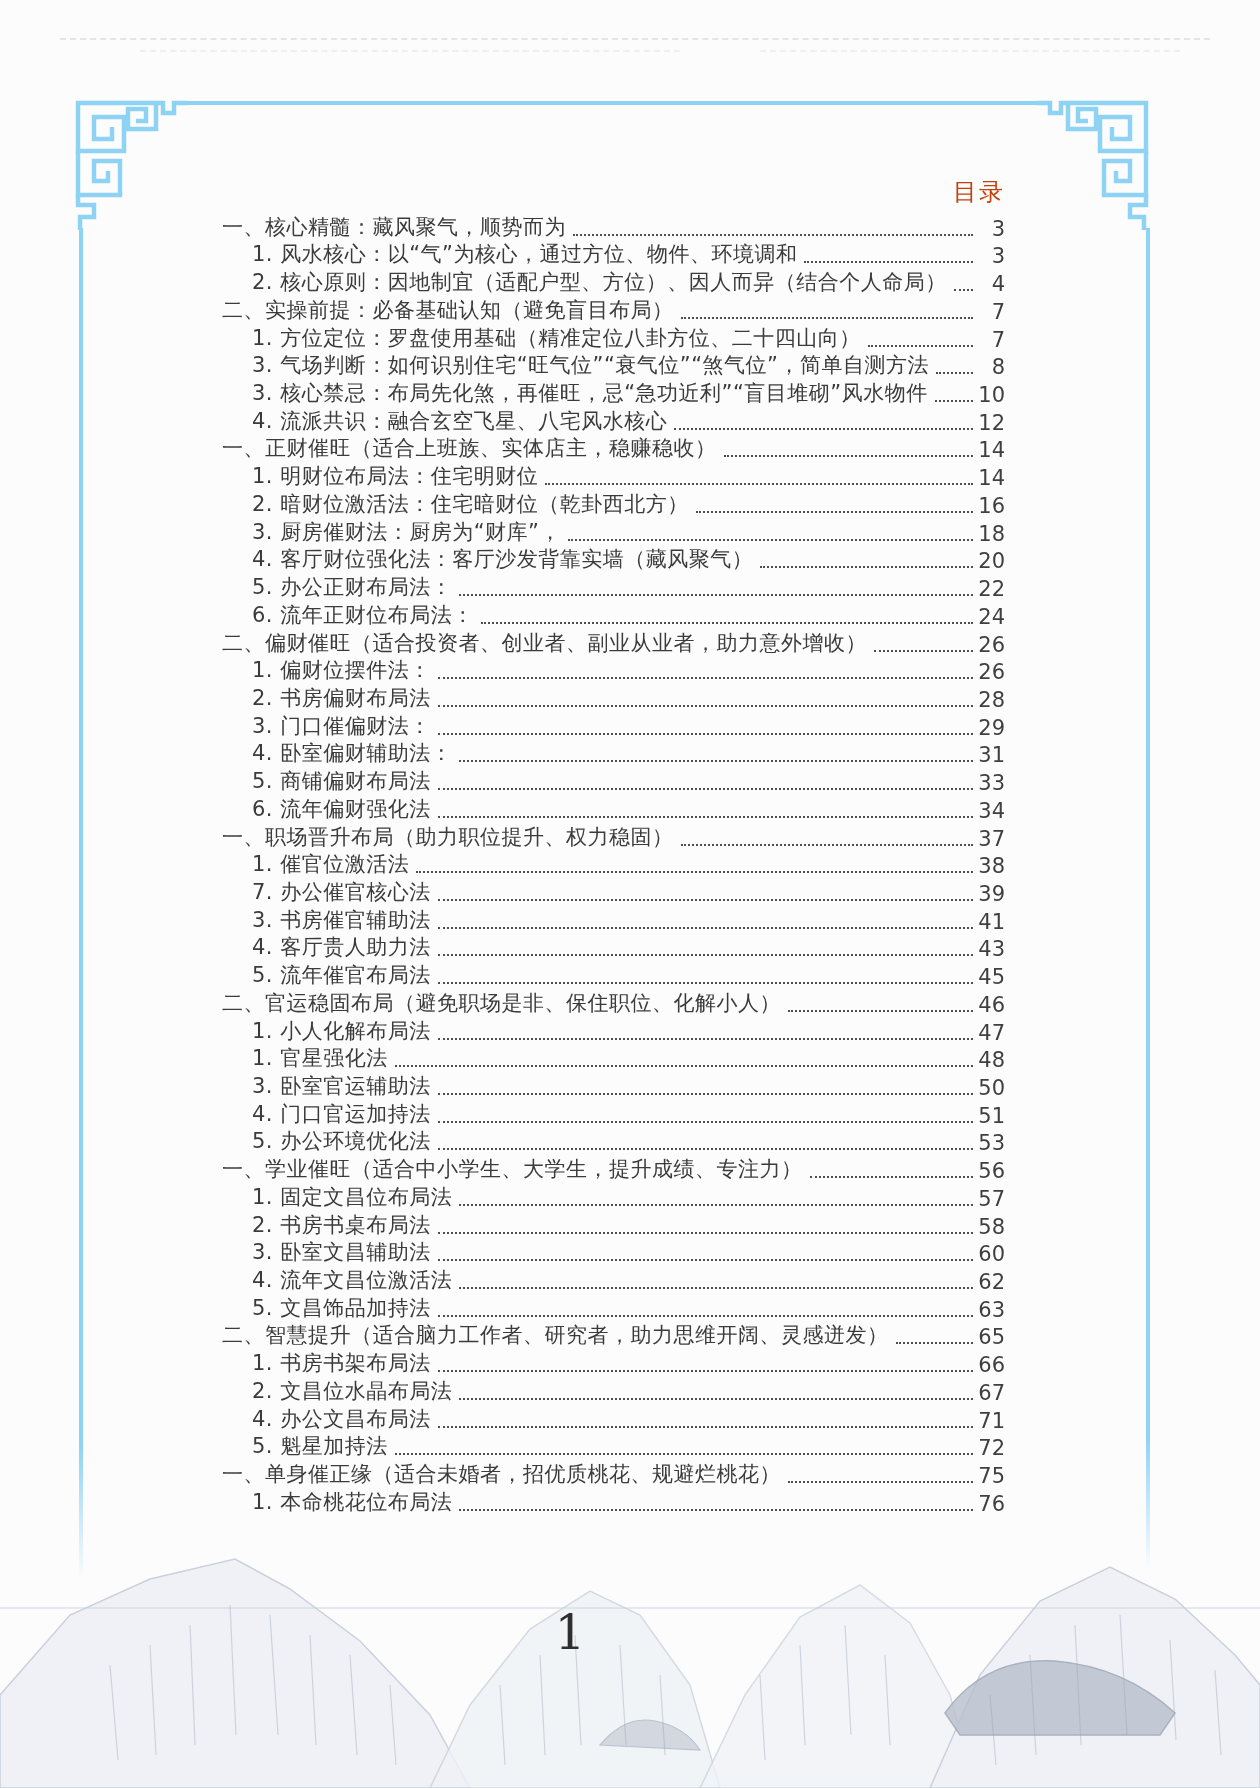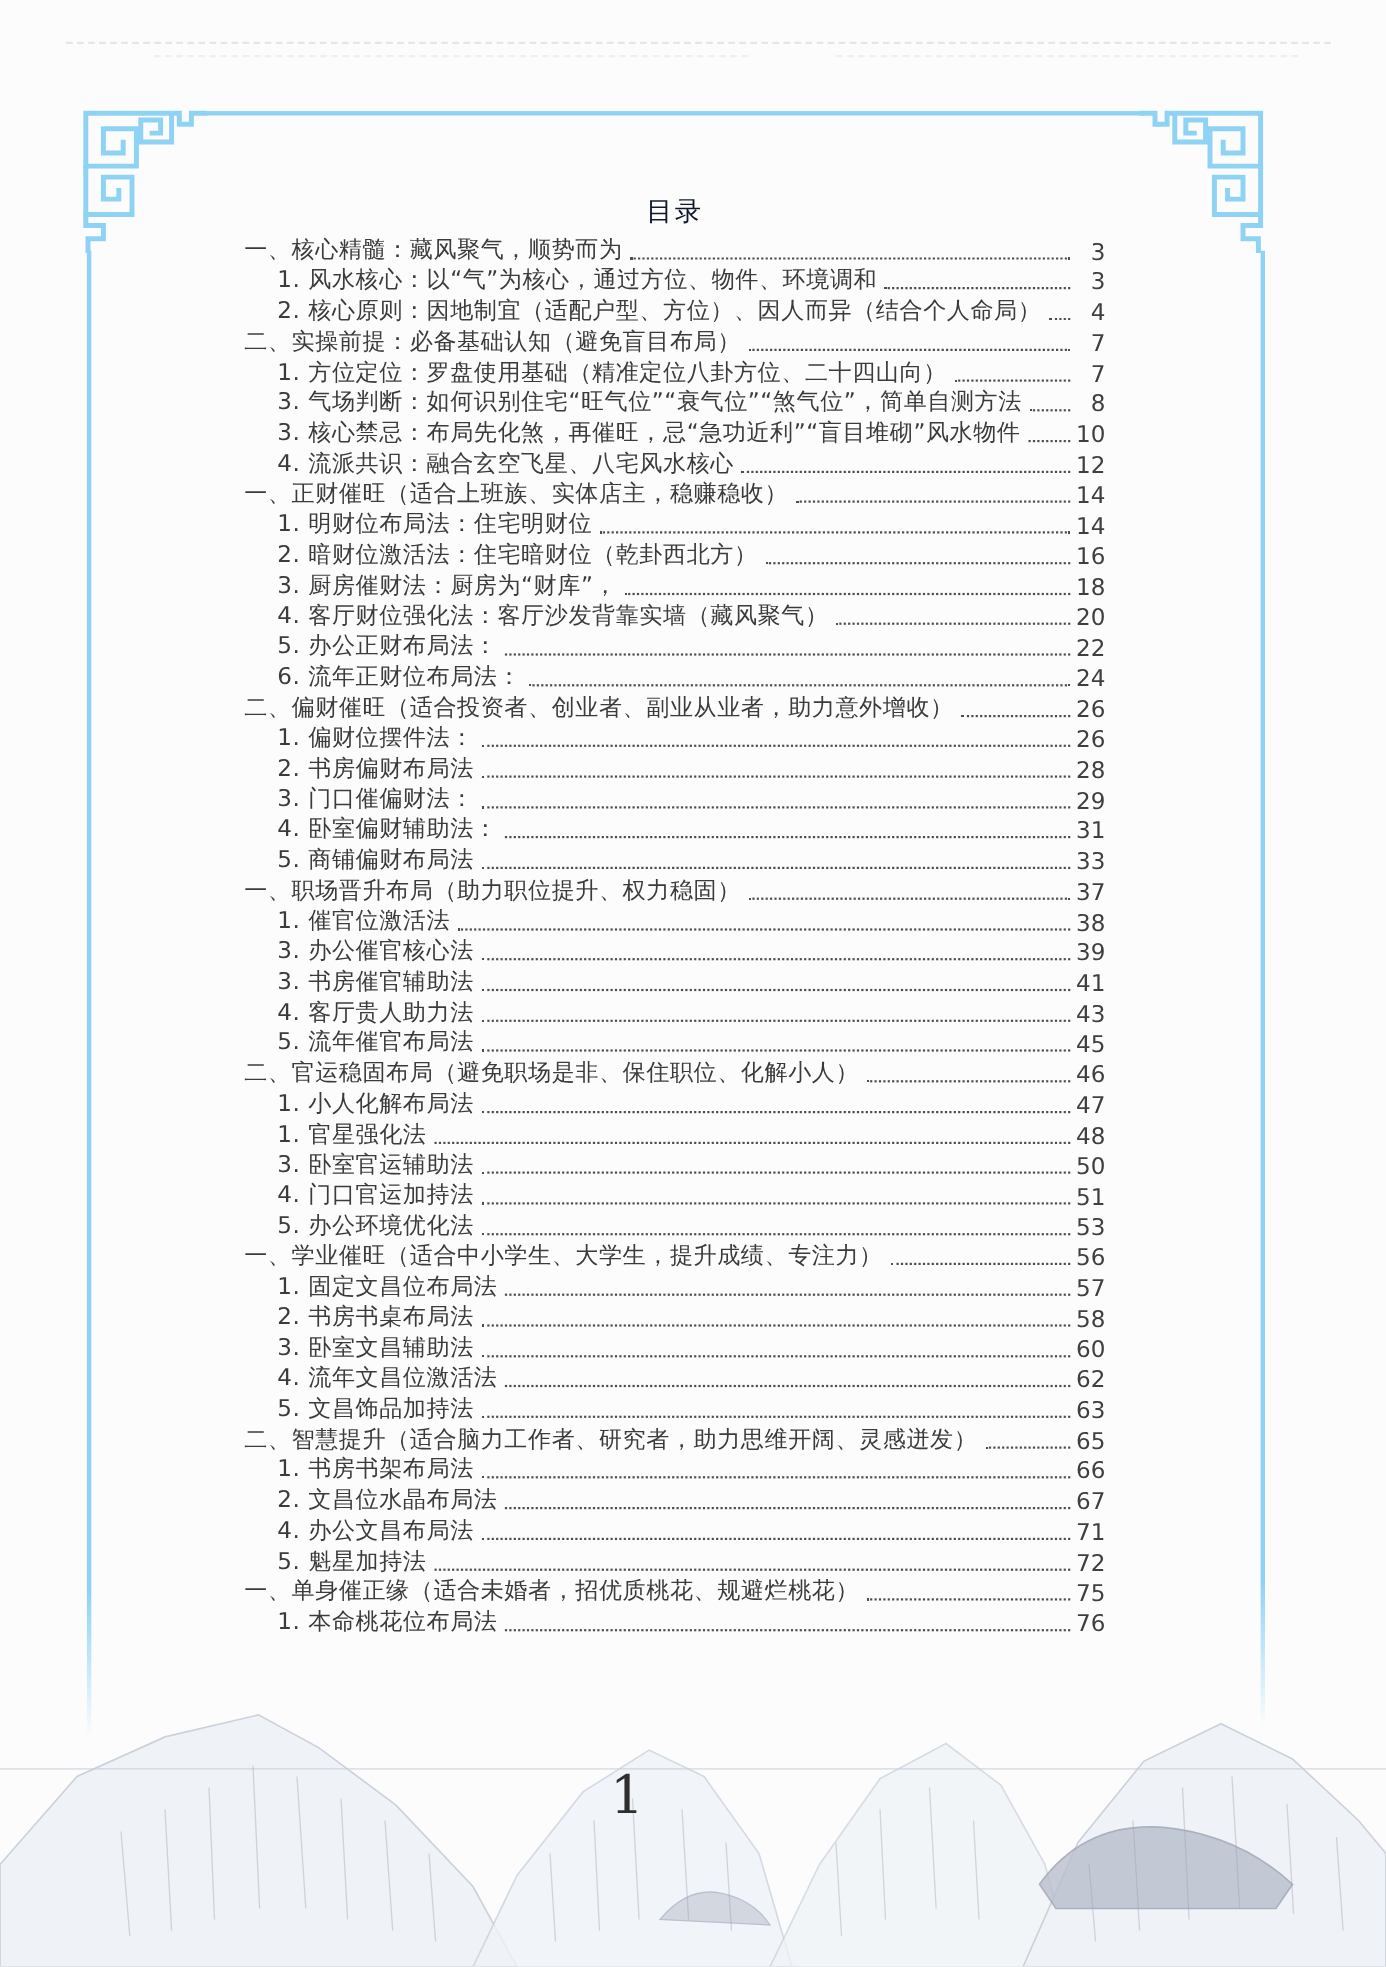--- a/index.html
+++ b/index.html
@@ -21,21 +21,21 @@
   #corner-tl { left:68px; }
   #corner-tr { left:1036px; transform:scaleX(-1); }
   .corner path { fill:none; stroke:var(--bc); stroke-width:4.5; stroke-linecap:butt; stroke-linejoin:miter; }
 
   
   .noise { position:absolute; border-top:2px dashed rgba(130,130,130,.18); }
 
   
   .toc-title {
     position:absolute; left:222px; top:176px; width:783px;
-    text-align:center; font-size:24px; color:#0f172a; letter-spacing:2px;
+    text-align:right; font-size:24px; color:#c2410c; letter-spacing:2px;
   }
   #toc { position:absolute; left:222px; top:213px; width:783px; }
   .toc-row { display:flex; align-items:flex-end; height:27.72px; font-size:21px; white-space:nowrap; }
   .toc-row.lvl2 { padding-left:30px;justify-content:space-between; }
   .toc-row .label { flex:0 0 auto; letter-spacing:.5px; }
   .toc-row .leader { flex:1 1 auto; min-width:18px; border-bottom:2.4px dotted #4e4e4e; margin:0 4px 5px 7px; }
   .toc-row .pagenum { flex:0 0 auto; min-width:28px; text-align:right; color:#3f3f3f; }
 
   
   #mountains { position:absolute; left:0; top:1545px; width:1260px; height:243px; }
@@ -171,32 +171,37 @@
     <div class="toc-row lvl2">
     <span class="label">4. 卧室偏财辅助法：</span>
     <span class="leader"></span>
     <span class="pagenum">31</span>
   </div>
     <div class="toc-row lvl2">
     <span class="label">5. 商铺偏财布局法</span>
     <span class="leader"></span>
     <span class="pagenum">33</span>
   </div>
+    <div class="toc-row lvl2">
+    <span class="label">6. 流年偏财强化法</span>
+    <span class="leader"></span>
+    <span class="pagenum">34</span>
+  </div>
     <div class="toc-row lvl1">
     <span class="label">一、职场晋升布局（助力职位提升、权力稳固）</span>
     <span class="leader"></span>
     <span class="pagenum">37</span>
   </div>
     <div class="toc-row lvl2">
     <span class="label">1. 催官位激活法</span>
     <span class="leader"></span>
     <span class="pagenum">38</span>
   </div>
     <div class="toc-row lvl2">
-    <span class="label">3. 办公催官核心法</span>
+    <span class="label">7. 办公催官核心法</span>
     <span class="leader"></span>
     <span class="pagenum">39</span>
   </div>
     <div class="toc-row lvl2">
     <span class="label">3. 书房催官辅助法</span>
     <span class="leader"></span>
     <span class="pagenum">41</span>
   </div>
     <div class="toc-row lvl2">
     <span class="label">4. 客厅贵人助力法</span>

